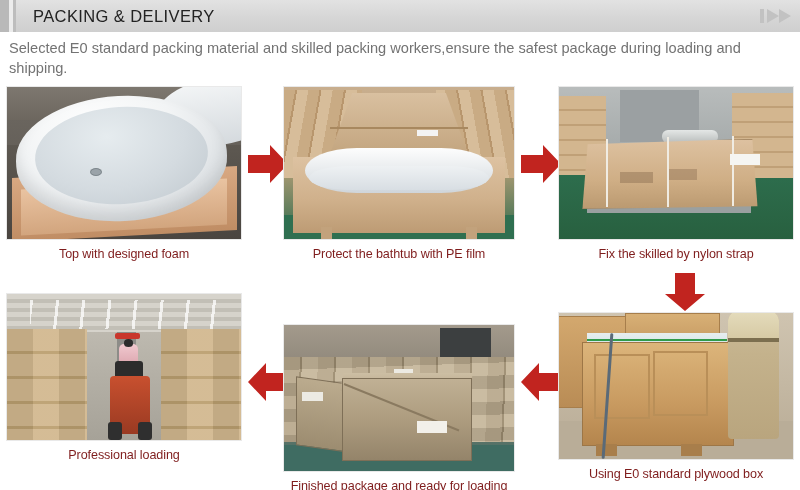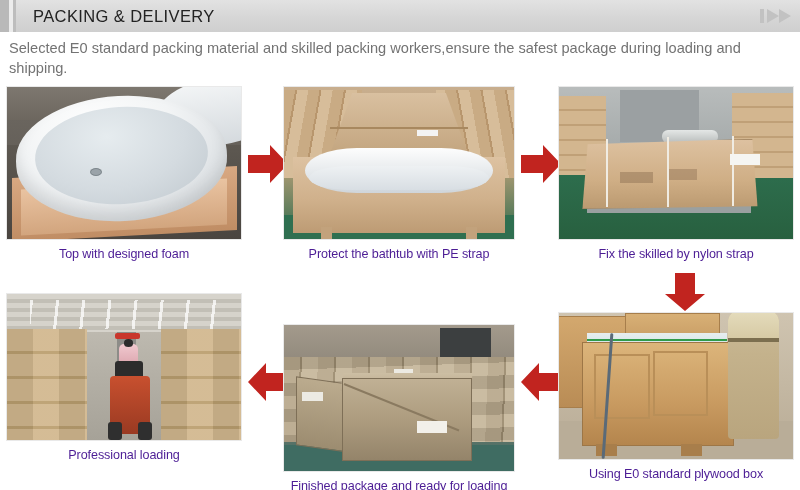--- a/index.html
+++ b/index.html
@@ -81,21 +81,21 @@
   .photo {
     position: relative;
     overflow: hidden;
     background: #8a8a8a;
     border: 1px solid #e9e9e9;
     box-sizing: border-box;
   }
   .caption {
     text-align: center;
     font-size: 12.6px;
-    color: #4c1d95;
+    color: #7f1d1d;
     margin-top: 7px;
     white-space: nowrap;
     letter-spacing: -0.1px;
   }
 
   
   .arrow {
     position: absolute;
   }
 
@@ -296,21 +296,21 @@
     <div class="layer p2-center"></div>
     <div class="layer p2-centerline"></div>
     <div class="layer p2-tag"></div>
     <div class="layer p2-floor"></div>
     <div class="layer p2-boxmain"></div>
     <div class="layer p2-tub"></div>
     <div class="layer p2-tubsh"></div>
     <div class="layer p2-leg1"></div>
     <div class="layer p2-leg2"></div>
   </div>
-  <div class="caption">Protect the bathtub with PE strap</div>
+  <div class="caption">Protect the bathtub with PE film</div>
 </div>
 
 <div class="arrow" style="left:519px; top:142px;">
   <svg width="44" height="44" viewBox="0 0 44 44" aria-hidden="true">
     <polygon points="2,13 24,13 24,3 42,22 24,41 24,31 2,31" fill="#c1241f"></polygon>
   </svg>
 </div>
 
 <div class="cell" style="left:558px; top:86px; width:236px;">
   <div class="photo" style="width:236px; height:154px;">

